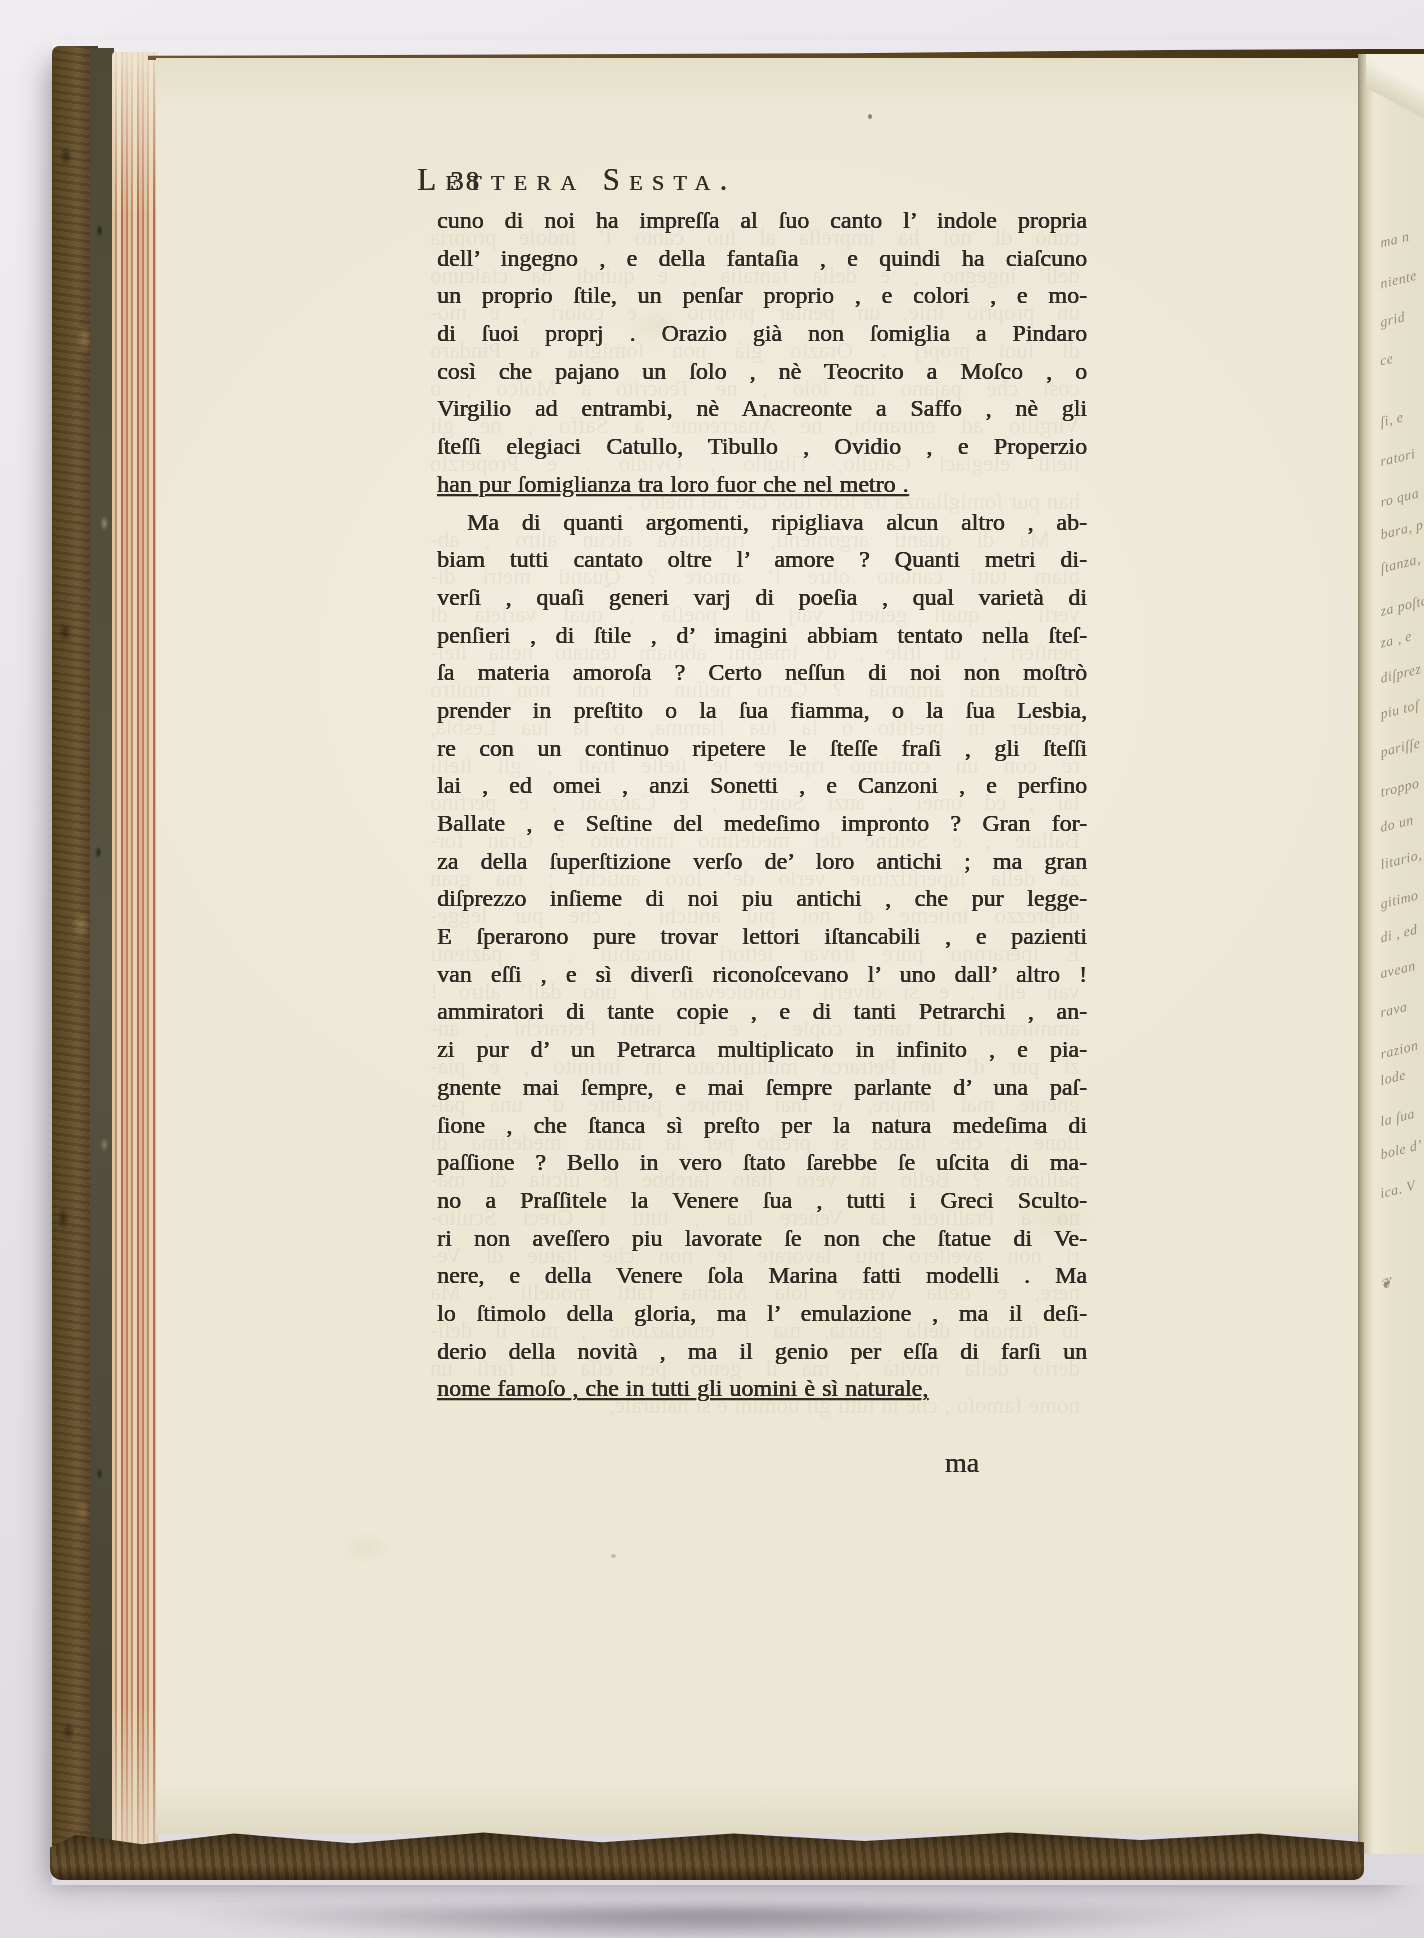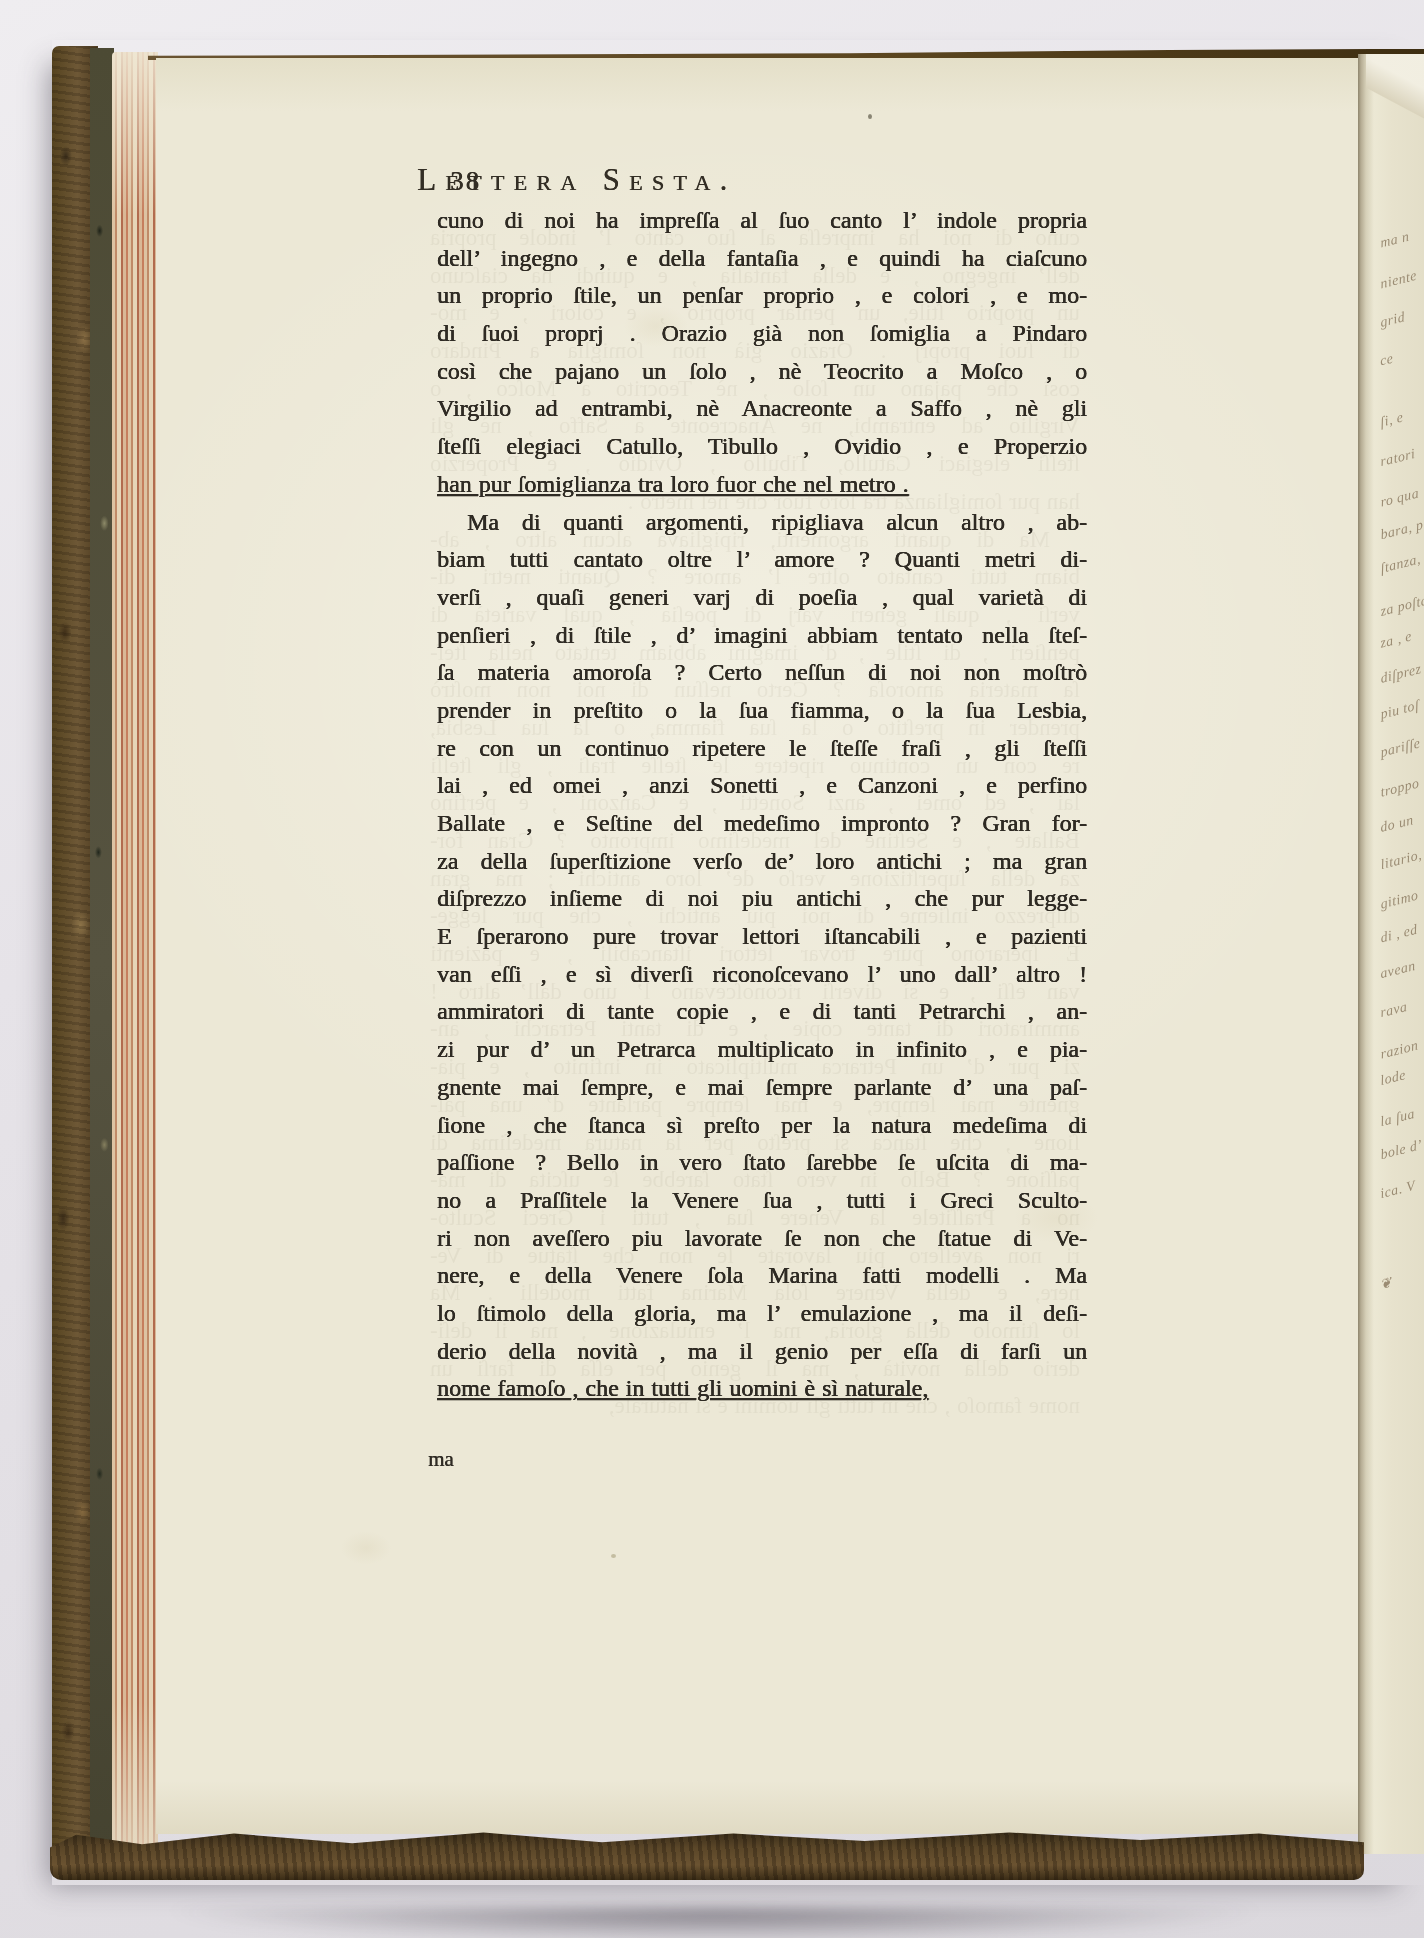--- a/index.html
+++ b/index.html
@@ -87,22 +87,22 @@
     word-spacing:1px;
   }
   .tline.nj{text-align-last:left;text-decoration:underline;}
   .tline.ind{text-indent:30px;}
   .tline::before{
     content:attr(data-ghost);position:absolute;left:-7px;top:17px;width:100%;
     transform:scaleX(-1);opacity:.07;filter:blur(.7px);color:#6b6348;
     font-size:23px;white-space:nowrap;overflow:hidden;text-shadow:none;text-align:center;
   }
   .catchword-row{
-    position:absolute;left:272px;top:1389px;width:650px;
-    padding-right:88px;box-sizing:border-box;color:#2f2b24;font-size:21px;
+    position:absolute;left:261px;top:1389px;width:650px;text-align:right;
+    padding-right:88px;box-sizing:border-box;color:#2f2b24;font-size:28px;
     text-shadow:.45px 0 0 currentColor;
   }
   .speck{position:absolute;border-radius:50%;}
   .speck.s1{left:712px;top:56px;width:4px;height:5px;background:#55503f;opacity:.65;}
   .speck.s2{left:455px;top:1496px;width:5px;height:4px;background:#8a7c52;opacity:.4;}
   
   .facing-strip{
     position:absolute;left:1306px;top:14px;width:66px;height:1800px;overflow:hidden;
     background:linear-gradient(to right,#8f866e 0,#b5ac93 3px,#d6d0b8 8px,#ece8d4 16px,#e7e2cd 34px,#e3decб 100%);
     background:linear-gradient(to right,#8f866e 0,#b5ac93 3px,#d6d0b8 8px,#ece8d4 16px,#e7e2cd 34px,#e3dec8 100%);

